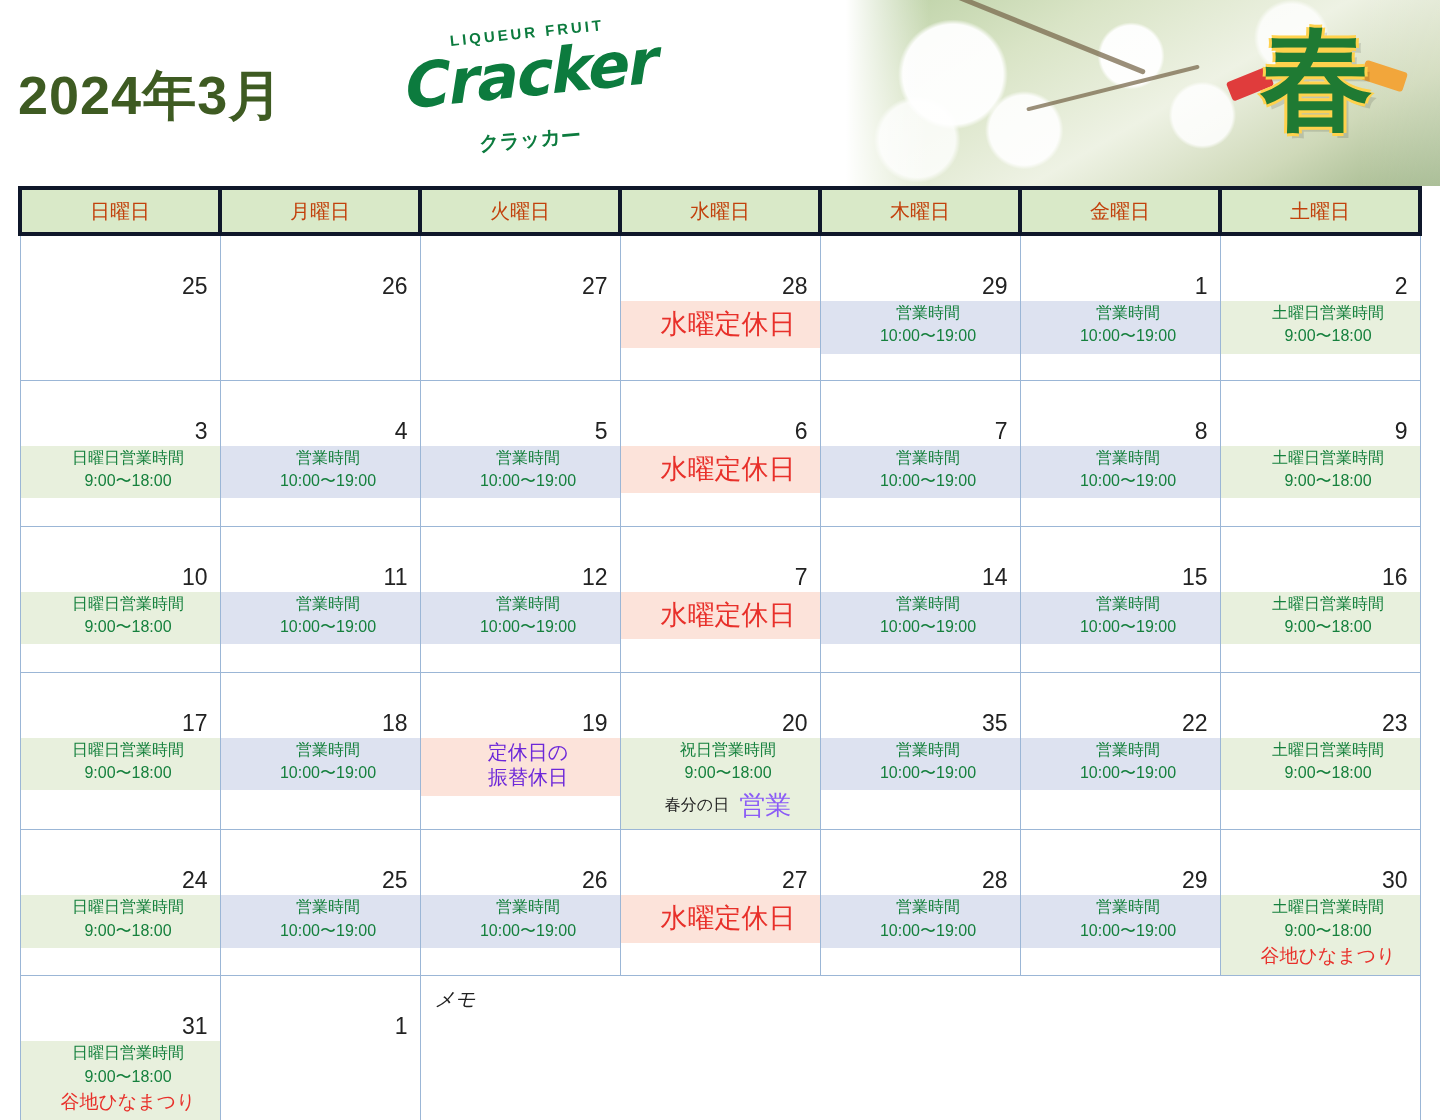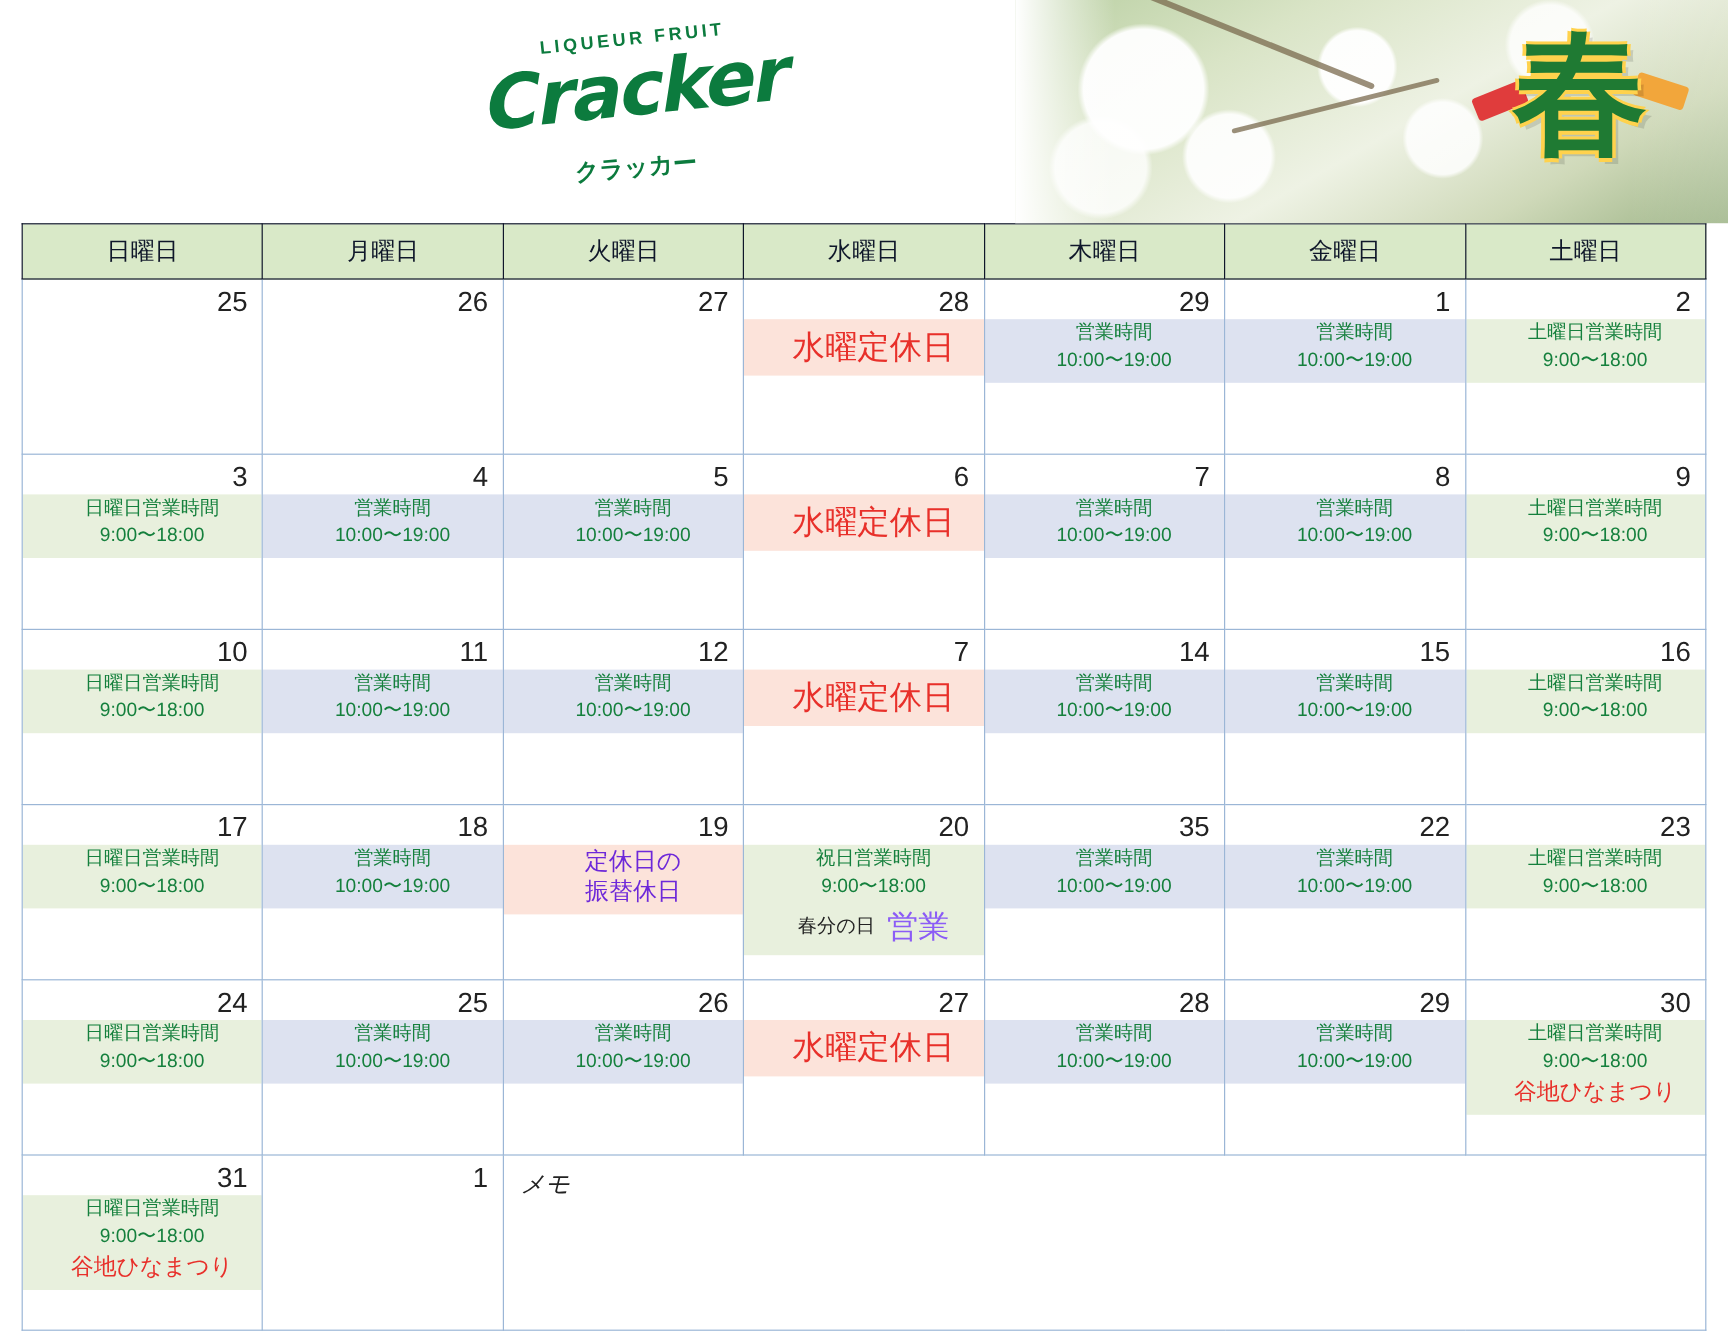--- a/index.html
+++ b/index.html
@@ -162,38 +162,39 @@
   
   .cal {
     width: 1404px;
     margin: 0 18px;
     border-collapse: collapse;
     table-layout: fixed;
   }
   .cal th {
     height: 46px;
     background: #d9e9c8;
-    border: 1px solid #0f172a;
+    border: 4px solid #0f172a;
     font-size: 20px;
     font-weight: normal;
-    color: #0f172a;
+    color: #c2410c;
   }
   .cal td {
     border: 1px solid #9bb6d6;
     vertical-align: top;
     padding: 0;
     height: 146px;
   }
 
   .daynum {
     text-align: right;
     font-size: 23px;
     color: #222;
     padding: 6px 12px 2px 0;
     line-height: 1.1;
+    margin-top: 32px;
   }
   .cellbody {
     padding: 0 4px 6px 20px;
     text-align: center;
   }
   .hours {
     font-size: 16px;
     color: #15803d;
     line-height: 1.45;
   }
@@ -246,20 +247,21 @@
     font-style: italic;
   }
   .lastrow td { height: 146px; }
 </style>
 </head>
 <body>
 
 <div class="page">
 
   <div class="header">
+    <div class="title">2024年3月</div>
 
     <div class="logo">
       <div class="logo-top">LIQUEUR FRUIT</div>
       <div class="logo-main">Cracker</div>
       <div class="logo-sub">クラッカー</div>
     </div>
 
     <div class="banner">
       <div class="banner-branch"></div>
       <div class="banner-branch b2"></div>

